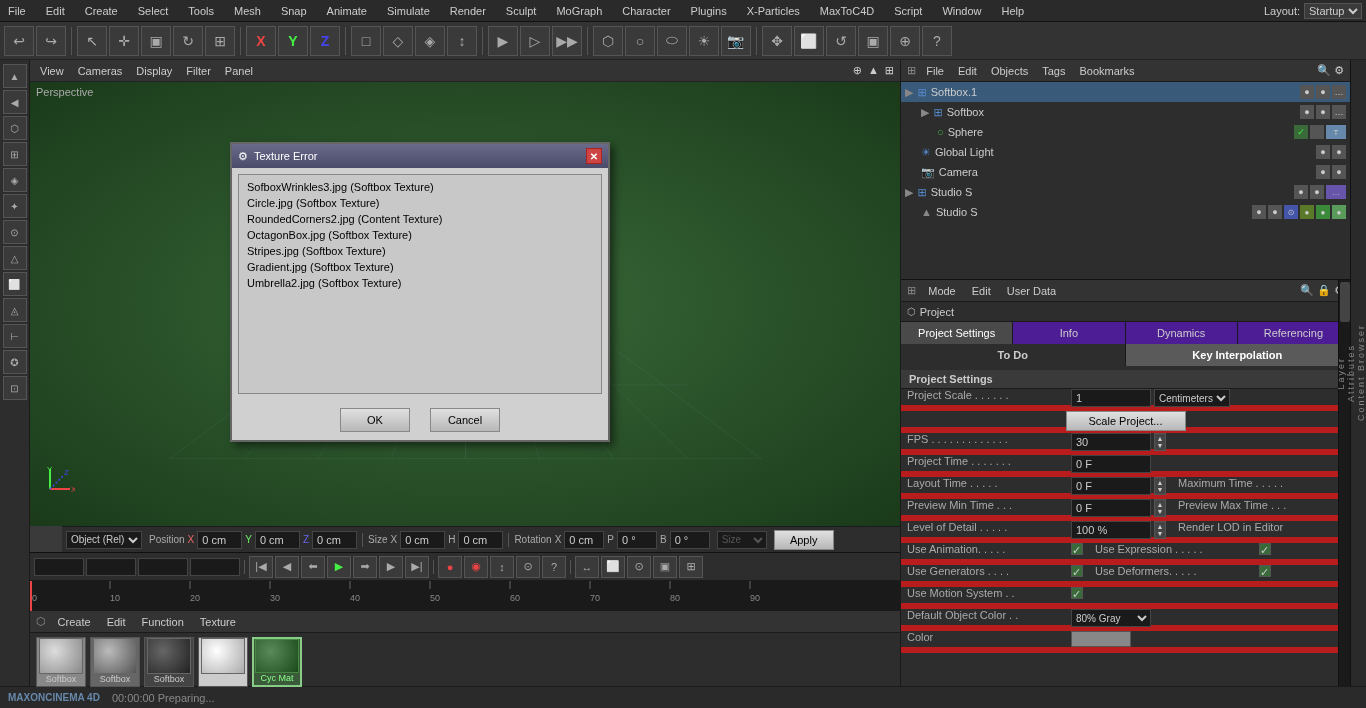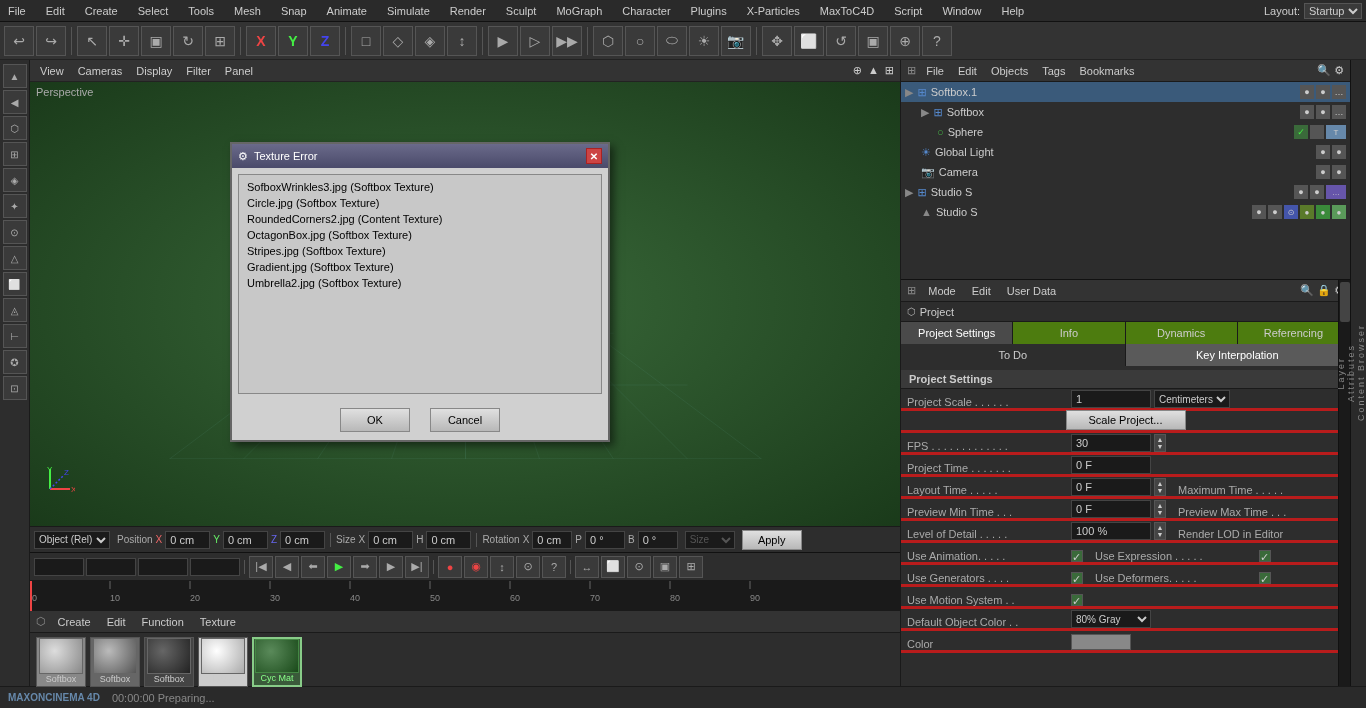--- a/index.html
+++ b/index.html
@@ -42,43 +42,43 @@
     #objects-panel { height: 220px; border-bottom: 1px solid #1a1a1a; }
     #objects-header { height: 22px; background: #333; display: flex; align-items: center; padding: 0 6px; gap: 6px; border-bottom: 1px solid #1a1a1a; }
     .obj-item { height: 20px; display: flex; align-items: center; padding: 0 4px; gap: 4px; font-size: 11px; }
     .obj-indent-1 { padding-left: 20px; }
     .obj-indent-2 { padding-left: 36px; }
 
     
     #attrs-panel { flex: 1; display: flex; flex-direction: column; }
     #attrs-header { height: 22px; background: #333; display: flex; align-items: center; padding: 0 6px; gap: 8px; border-bottom: 1px solid #1a1a1a; }
     #attrs-tabs { height: 22px; display: flex; border-bottom: 1px solid #1a1a1a; }
-    .attr-tab { flex: 1; height: 22px; display: flex; align-items: center; justify-content: center; background: #4d7c0f; border-right: 1px solid #1a1a1a; font-size: 11px; cursor: pointer; }
+    .attr-tab { flex: 1; height: 22px; display: flex; align-items: center; justify-content: center; background: #4c1d95; border-right: 1px solid #1a1a1a; font-size: 11px; cursor: pointer; }
     .attr-tab.active { background: #4a4a4a; color: #fff; }
-    #attrs-sub-tabs { height: 22px; display: flex; border-bottom: 1px solid #1a1a1a; }
+    #attrs-sub-tabs { height: 22px; display: flex; border-bottom: 1px solid #1a1a1a; font-weight: bold; }
     .attr-sub-tab { flex: 1; height: 22px; display: flex; align-items: center; justify-content: center; background: #2d2d2d; border-right: 1px solid #1a1a1a; font-size: 11px; cursor: pointer; }
     .attr-sub-tab.active { background: #5a5a5a; color: #fff; }
     #attrs-content { flex: 1; overflow-y: auto; padding: 4px 0; }
     .attr-section-title { background: #3a3a3a; padding: 3px 8px; font-size: 11px; font-weight: bold; border-bottom: 1px solid #1a1a1a; }
-    .attr-row { display: flex; align-items: flex-end; height: 22px; padding: 0 6px; border-bottom: 3px solid #b91c1c; gap: 4px; }
+    .attr-row { display: flex; align-items: flex-start; height: 22px; padding: 0 6px; border-bottom: 6px solid #b91c1c; gap: 4px; }
     .attr-label { color: #aaa; font-size: 11px; flex: 0 0 160px; }
     .attr-value { flex: 1; display: flex; align-items: center; gap: 3px; }
     .attr-input { background: #1a1a1a; border: 1px solid #444; color: #ccc; font-size: 11px; height: 18px; padding: 0 4px; }
     .attr-input-wide { width: 80px; }
     .attr-spin { width: 12px; height: 18px; background: #444; border: 1px solid #555; display: flex; align-items: center; justify-content: center; font-size: 8px; cursor: pointer; flex-direction: column; }
     .attr-checkbox { width: 12px; height: 12px; background: #3a6a3a; border: 1px solid #555; cursor: pointer; }
     .attr-checkbox-empty { width: 12px; height: 12px; background: #1a1a1a; border: 1px solid #555; cursor: pointer; }
     .attr-select { background: #1a1a1a; border: 1px solid #444; color: #ccc; font-size: 10px; height: 18px; }
     .color-swatch { width: 60px; height: 16px; background: #888; border: 1px solid #555; }
 
     
     #status-bar { height: 22px; background: #2a2a2a; border-top: 1px solid #1a1a1a; display: flex; align-items: center; padding: 0 8px; gap: 12px; font-size: 11px; color: #888; }
 
     
-    #viewport-bottom { height: 30px; background: #2d2d2d; border-top: 1px solid #1a1a1a; display: flex; align-items: center; padding: 0 4px; gap: 3px; }
+    #viewport-bottom { height: 30px; background: #2d2d2d; border-top: 1px solid #1a1a1a; display: flex; align-items: center; padding: 0 4px; gap: 3px; margin-left: 32px; }
 
     
     #dialog-overlay { position: absolute; top: 0; left: 0; right: 0; bottom: 0; z-index: 100; }
     #texture-error-dialog { position: absolute; top: 60px; left: 200px; width: 380px; background: #d0d0d0; border: 2px solid #666; box-shadow: 4px 4px 8px rgba(0,0,0,0.5); }
     #dialog-titlebar { height: 24px; background: linear-gradient(to bottom, #6a6a8a, #4a4a6a); display: flex; align-items: center; padding: 0 6px; gap: 6px; color: #fff; font-size: 11px; }
     #dialog-close { width: 16px; height: 16px; background: #cc4444; border: 1px solid #aa2222; margin-left: auto; display: flex; align-items: center; justify-content: center; cursor: pointer; font-size: 10px; color: #fff; font-weight: bold; }
     #dialog-content { background: #c8c8c8; margin: 6px; border: 1px solid #888; height: 220px; overflow-y: auto; padding: 4px; }
     .dialog-list-item { font-size: 11px; color: #000; padding: 2px 4px; }
     #dialog-buttons { display: flex; justify-content: center; gap: 20px; padding: 8px; }
     .dialog-btn { width: 70px; height: 24px; background: linear-gradient(to bottom, #e0e0e0, #b8b8b8); border: 1px solid #888; font-size: 11px; cursor: pointer; display: flex; align-items: center; justify-content: center; color: #000; }

